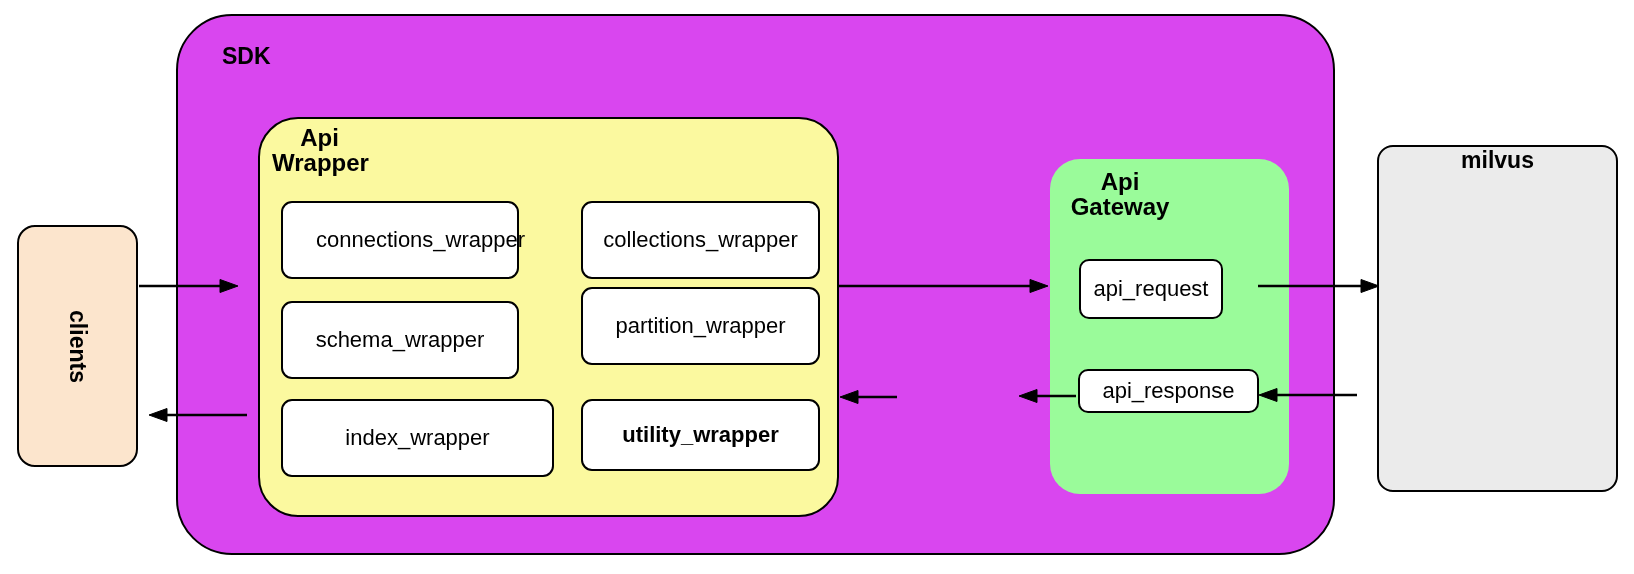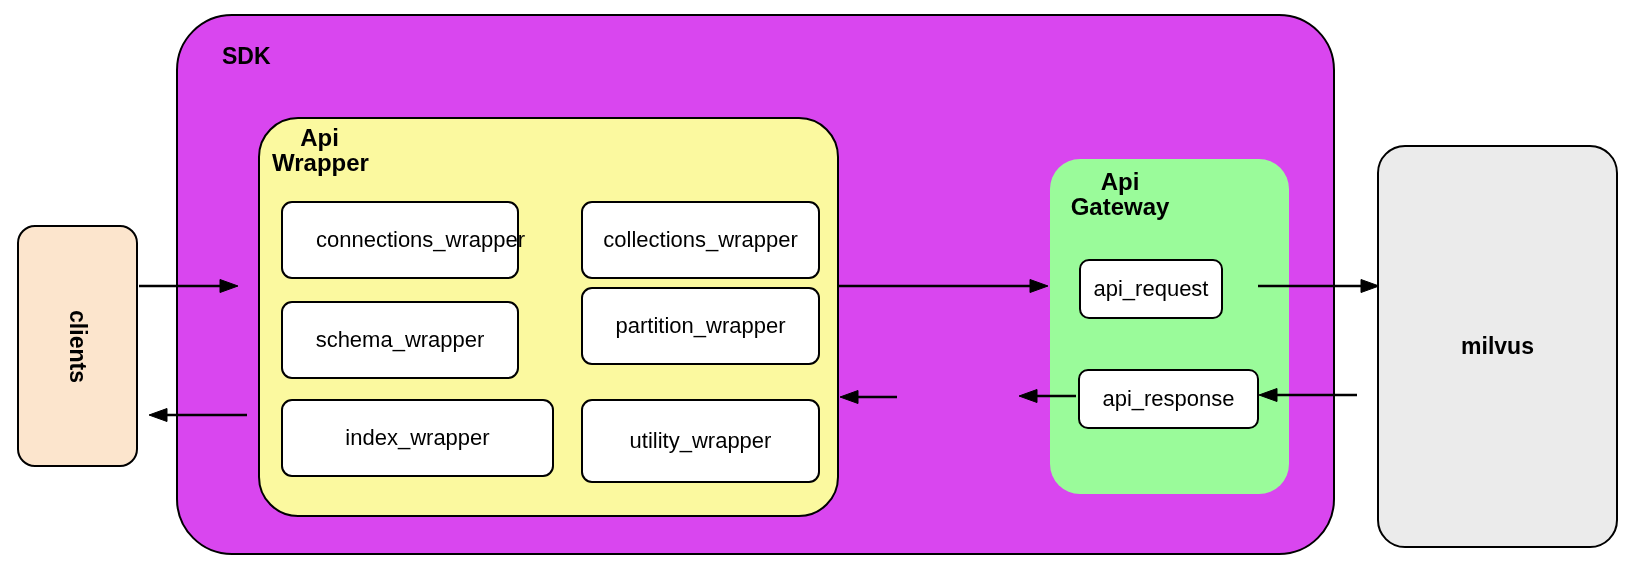--- a/index.html
+++ b/index.html
@@ -43,45 +43,45 @@
   }
   .api-wrapper > .block-title { left: 12px; top: 6px; width: 95px; }
 
   .api-gateway {
     left: 872px; top: 143px; width: 239px; height: 335px;
     background: #9AFB9A; border-radius: 30px;
   }
   .api-gateway > .block-title { left: 20px; top: 10px; width: 100px; }
 
   .milvus {
-    left: 1377px; top: 145px; width: 241px; height: 403px;
-    background: #EBEBEB; border-radius: 28px;
-    display: flex; align-items: center; justify-content: center;
+    left: 1377px; top: 145px; width: 241px; height: 347px;
+    background: #EBEBEB; border-radius: 16px;
+    display: flex; align-items: flex-start; justify-content: center;
   }
   .milvus-label { font-size: 23px; font-weight: bold; }
 
   
   .leaf {
     position: absolute; box-sizing: border-box;
     background: #ffffff; border: 2px solid #000; border-radius: 11px;
     display: flex; align-items: center; justify-content: center;
     font-size: 22px; white-space: nowrap;
   }
   
   .wb-0 { left: 21px;  top: 82px;  width: 238px; height: 78px; padding-left: 41px; }
   .wb-1 { left: 321px; top: 82px;  width: 239px; height: 78px; }
   .wb-2 { left: 21px;  top: 182px; width: 238px; height: 78px; }
   .wb-3 { left: 321px; top: 168px; width: 239px; height: 78px; }
   .wb-4 { left: 21px;  top: 280px; width: 273px; height: 78px; }
-  .wb-5 { left: 321px; top: 280px; width: 239px; height: 84px; }
+  .wb-5 { left: 321px; top: 280px; width: 239px; height: 72px; font-weight: bold; }
 
   .checker { left: 721px; top: 351px; width: 120px; height: 62px; border-radius: 10px; }
 
   .gw-request  { left: 29px; top: 100px; width: 144px; height: 60px; border-radius: 10px; }
-  .gw-response { left: 28px; top: 210px; width: 181px; height: 60px; border-radius: 10px; }
+  .gw-response { left: 28px; top: 210px; width: 181px; height: 44px; border-radius: 10px; }
 
   .arrows {
     position: absolute; left: 0; top: 0; width: 1634px; height: 574px;
     pointer-events: none; z-index: 5;
   }
   .arrows line { stroke: #000; stroke-width: 2.5; }
   .arrows polygon { fill: #000; stroke: #000; stroke-width: 1; }
 </style>
 </head>
 <body>

